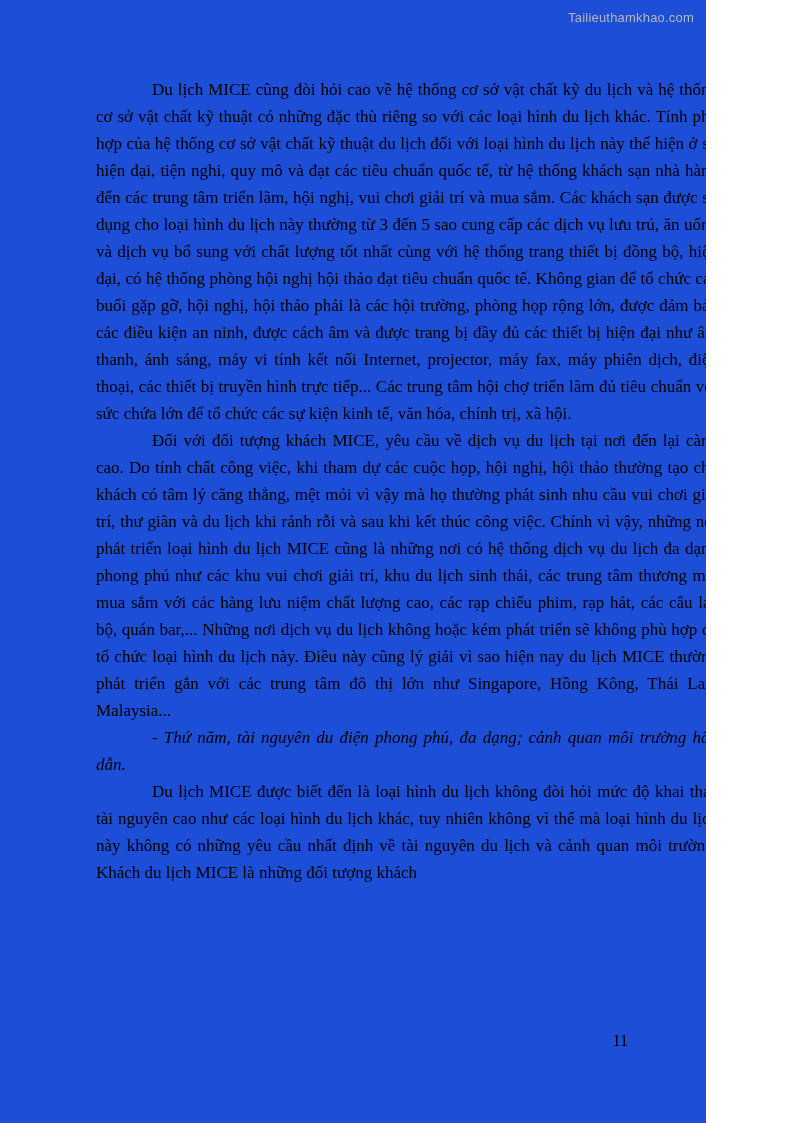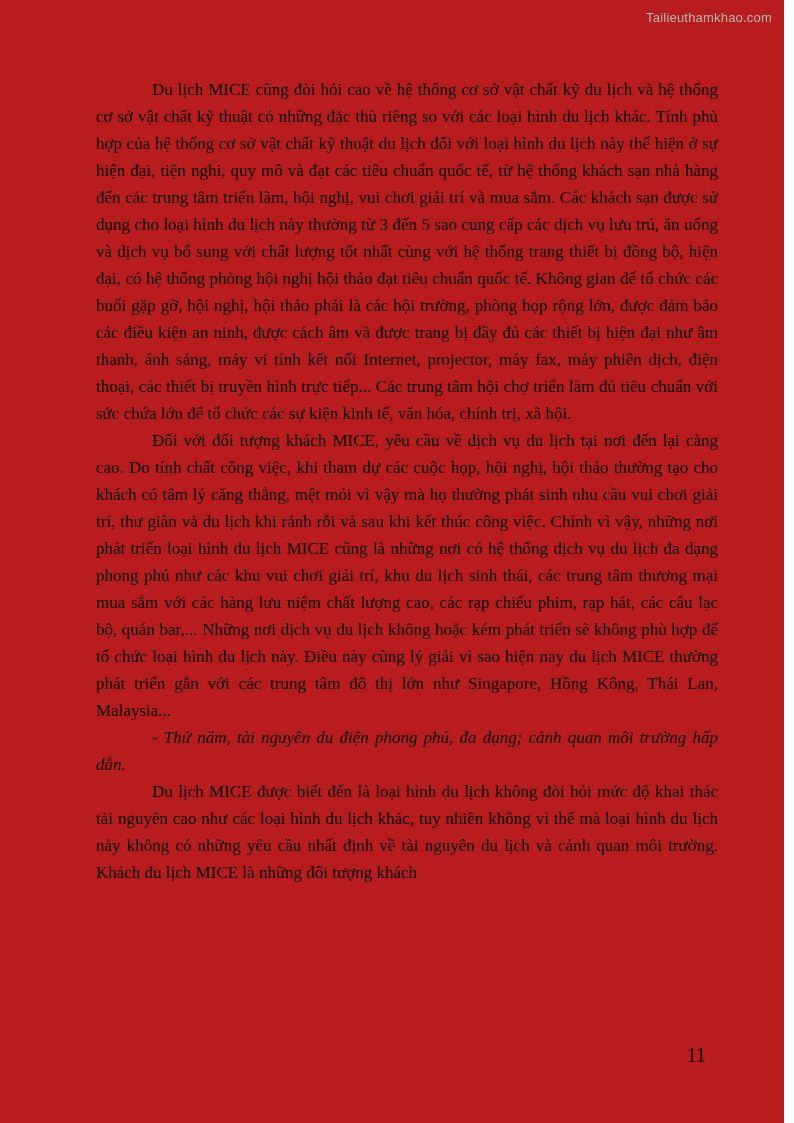--- a/index.html
+++ b/index.html
@@ -7,23 +7,23 @@
     padding: 0;
   }
   body {
     width: 794px;
     height: 1123px;
     background: #ffffff;
     font-family: "Liberation Serif", serif;
   }
   .page {
     position: relative;
-    width: 784px;
+    width: 706px;
     height: 1123px;
-    background: #b91c1c;
+    background: #1d4ed8;
     overflow: hidden;
   }
   .watermark {
     position: absolute;
     top: 10px;
     right: 12px;
     font-family: "Liberation Sans", sans-serif;
     font-size: 13px;
     color: #b6b6b6;
     letter-spacing: 0.2px;
@@ -43,24 +43,23 @@
     padding: 0;
     text-indent: 56px;
   }
   .document-body p.italic {
     font-style: italic;
   }
   .page-number {
     position: absolute;
     top: 1032px;
     right: 78px;
-    font-size: 20px;
+    font-size: 16px;
     color: #000000;
     font-family: "Liberation Serif", serif;
-    margin-top: 12px;
   }
 </style>
 </head>
 <body>
 
 <div class="page">
   <div class="watermark">Tailieuthamkhao.com</div>
 
   <div class="document-body">
       <p>Du lịch MICE cũng đòi hỏi cao về hệ thống cơ sở vật chất kỹ du lịch và hệ thống cơ sở vật chất kỹ thuật có những đặc thù riêng so với các loại hình du lịch khác. Tính phù hợp của hệ thống cơ sở vật chất kỹ thuật du lịch đối với loại hình du lịch này thể hiện ở sự hiện đại, tiện nghi, quy mô và đạt các tiêu chuẩn quốc tế, từ hệ thống khách sạn nhà hàng đến các trung tâm triển lãm, hội nghị, vui chơi giải trí và mua sắm. Các khách sạn được sử dụng cho loại hình du lịch này thường từ 3 đến 5 sao cung cấp các dịch vụ lưu trú, ăn uống và dịch vụ bổ sung với chất lượng tốt nhất cùng với hệ thống trang thiết bị đồng bộ, hiện đại, có hệ thống phòng hội nghị hội thảo đạt tiêu chuẩn quốc tế. Không gian để tổ chức các buổi gặp gỡ, hội nghị, hội thảo phải là các hội trường, phòng họp rộng lớn, được đảm bảo các điều kiện an ninh, được cách âm và được trang bị đầy đủ các thiết bị hiện đại như âm thanh, ánh sáng, máy vi tính kết nối Internet, projector, máy fax, máy phiên dịch, điện thoại, các thiết bị truyền hình trực tiếp... Các trung tâm hội chợ triển lãm đủ tiêu chuẩn với sức chứa lớn để tổ chức các sự kiện kinh tế, văn hóa, chính trị, xã hội.</p>

